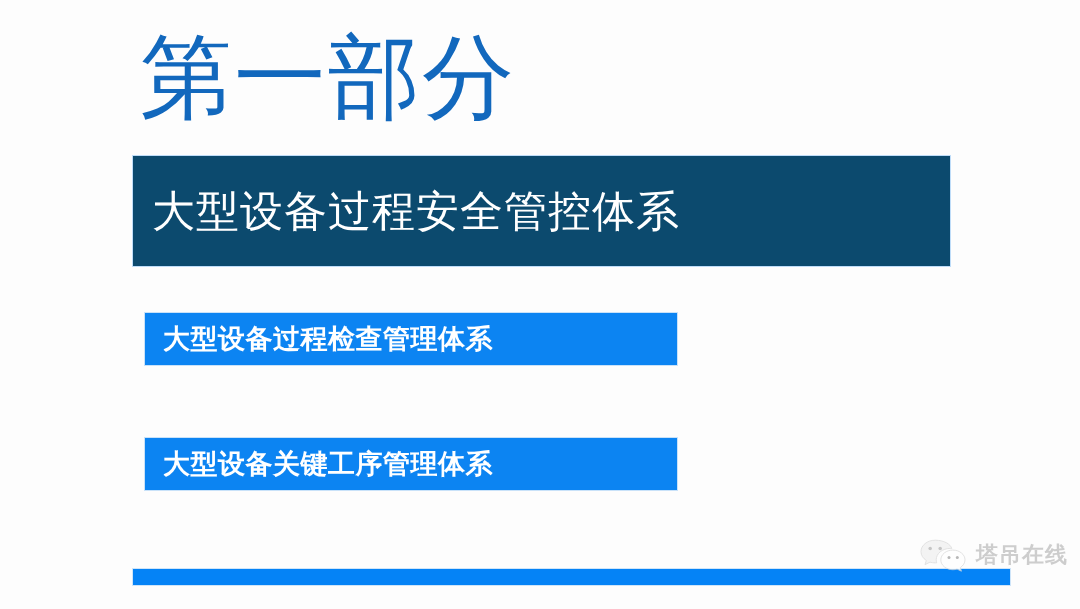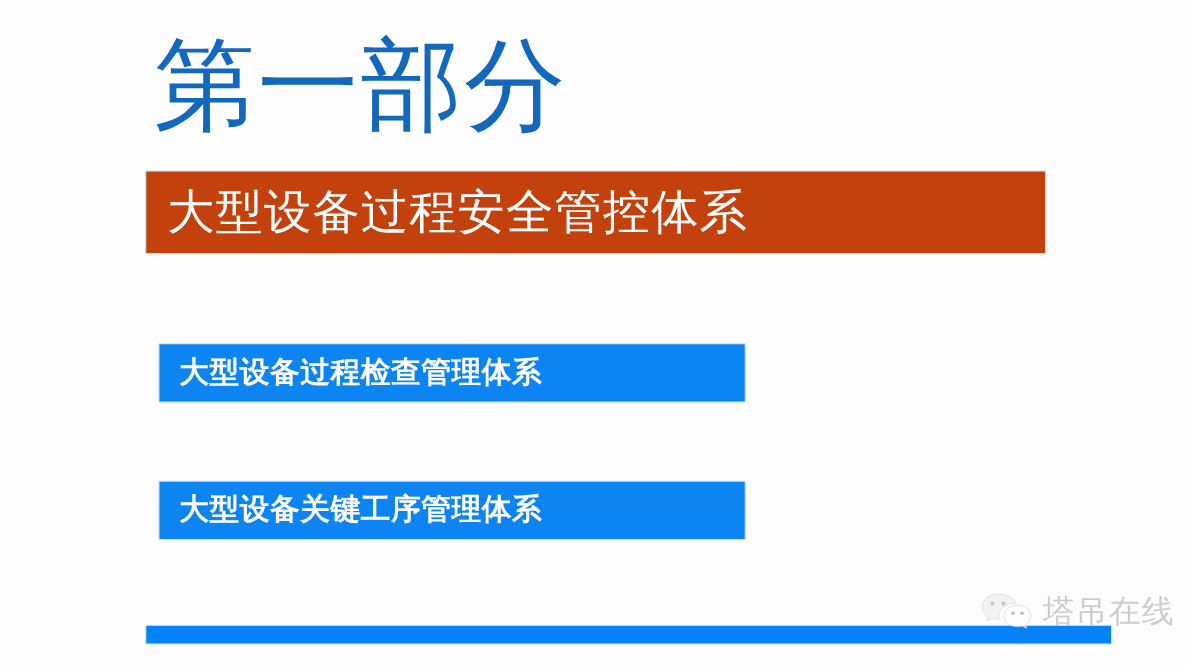--- a/index.html
+++ b/index.html
@@ -36,22 +36,22 @@
     white-space: nowrap;
     -webkit-font-smoothing: antialiased;
   }
 
   
   #main-banner {
     position: absolute;
     left: 133px;
     top: 156px;
     width: 817px;
-    height: 74px;
-    background: #c2410c;
+    height: 110px;
+    background: #0c4a6e;
     box-shadow: 0 0 0 1px rgba(140,195,245,0.55);
   }
   #main-banner-label {
     position: absolute;
     left: 19px;
     top: 50%;
     transform: translateY(-50%);
     font-size: 43px;
     line-height: 50px;
     font-weight: 400;
@@ -105,24 +105,24 @@
     align-items: center;
     gap: 9px;
     opacity: 0.82;
   }
   #wechat-icon {
     width: 48px;
     height: 34px;
     display: block;
   }
   #watermark-label {
-    font-size: 29px;
+    font-size: 22px;
     line-height: 34px;
     color: #c3c3c3;
-    font-weight: 400;
+    font-weight: 700;
     letter-spacing: 1px;
     white-space: nowrap;
   }
 </style>
 </head>
 <body>
 
 <div id="slide">
 
   <div id="section-title">第一部分</div>

